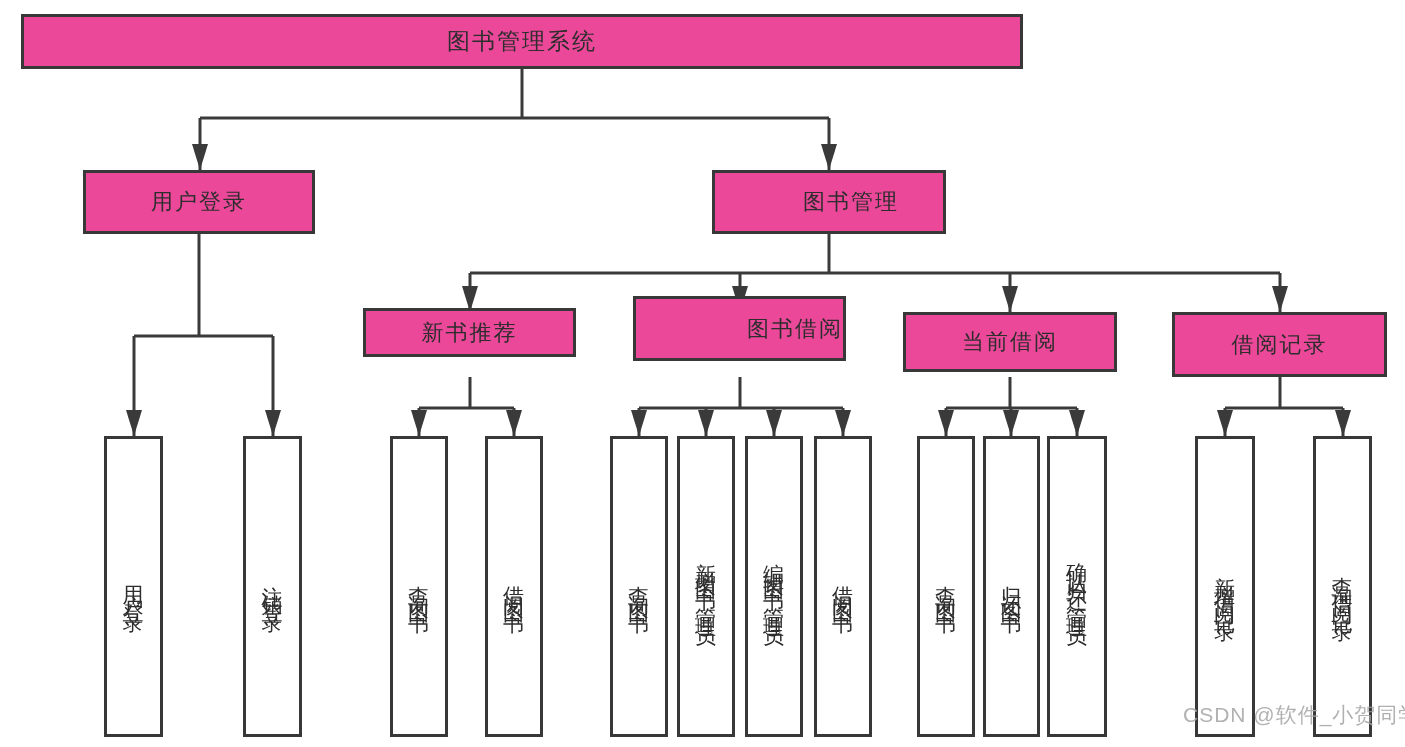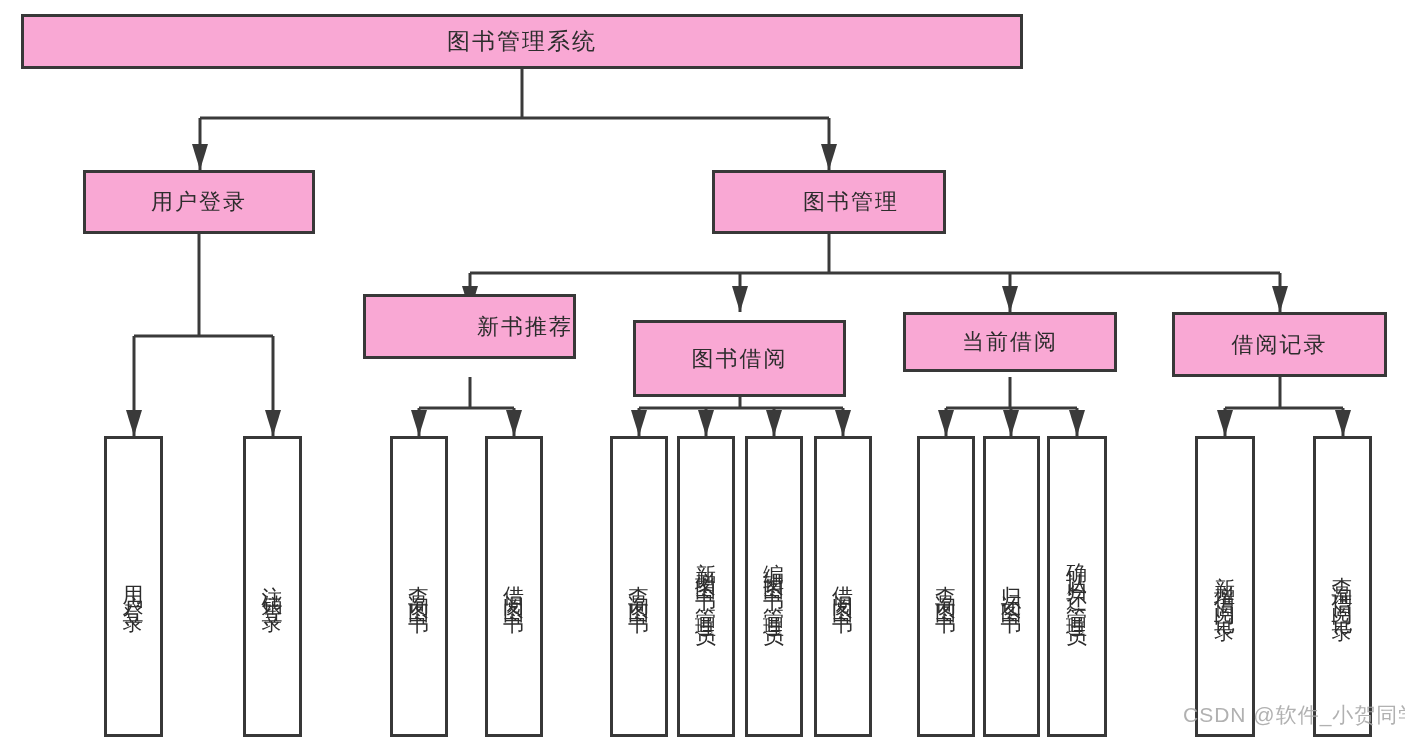--- a/index.html
+++ b/index.html
@@ -14,21 +14,21 @@
   #connectors {
     position: absolute;
     left: 0; top: 0;
     width: 1405px; height: 747px;
     pointer-events: none;
   }
   .hbox {
     position: absolute;
     box-sizing: border-box;
     border: 3px solid #383838;
-    background: #f9a8d4;
+    background: #ec4899;
     display: flex;
     align-items: center;
     justify-content: center;
     color: #2d2d2d;
     font-size: 22px;
     letter-spacing: 2px;
     z-index: 2;
   }
   .hbox.root { font-size: 23px; }
   .vbox {
@@ -122,24 +122,24 @@
     <span>图书管理系统</span>
   </div>
 
   <div class="hbox" style="left:83px; top:170px; width:232px; height:64px;">
     <span>用户登录</span>
   </div>
   <div class="hbox" style="left:712px; top:170px; width:234px; height:64px;padding-left:44px;">
     <span>图书管理</span>
   </div>
 
-  <div class="hbox" style="left:363px; top:294px; width:213px; height:65px;justify-content:flex-end;">
+  <div class="hbox" style="left:363px; top:308px; width:213px; height:49px;">
     <span>新书推荐</span>
   </div>
-  <div class="hbox" style="left:633px; top:320px; width:213px; height:77px;">
+  <div class="hbox" style="left:633px; top:296px; width:213px; height:65px;justify-content:flex-end;">
     <span>图书借阅</span>
   </div>
   <div class="hbox" style="left:903px; top:312px; width:214px; height:60px;">
     <span>当前借阅</span>
   </div>
   <div class="hbox" style="left:1172px; top:312px; width:215px; height:65px;">
     <span>借阅记录</span>
   </div>
 
   <div class="vbox" style="left:104px; width:59px;">

